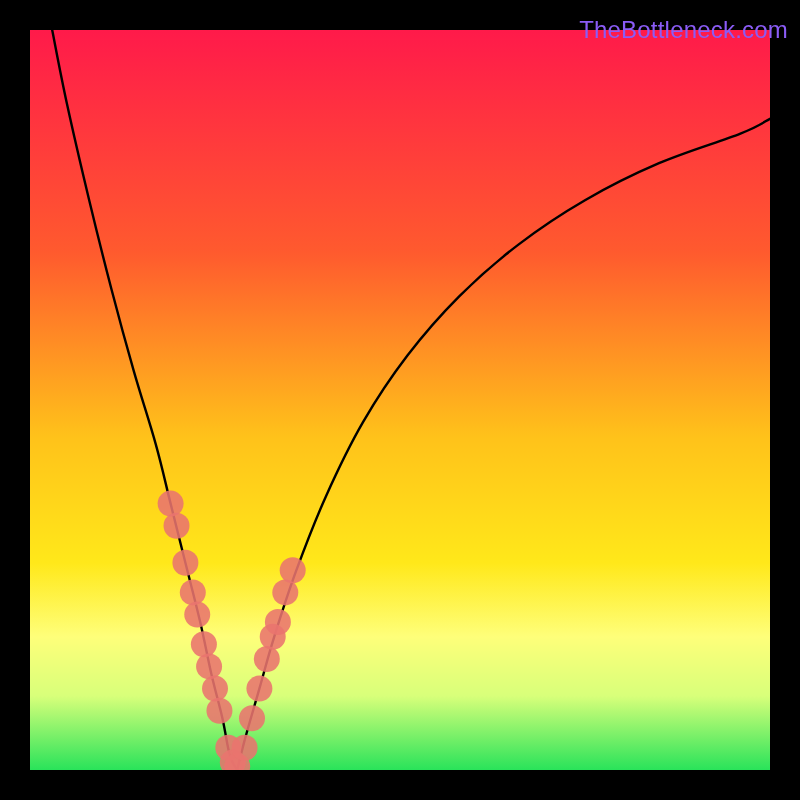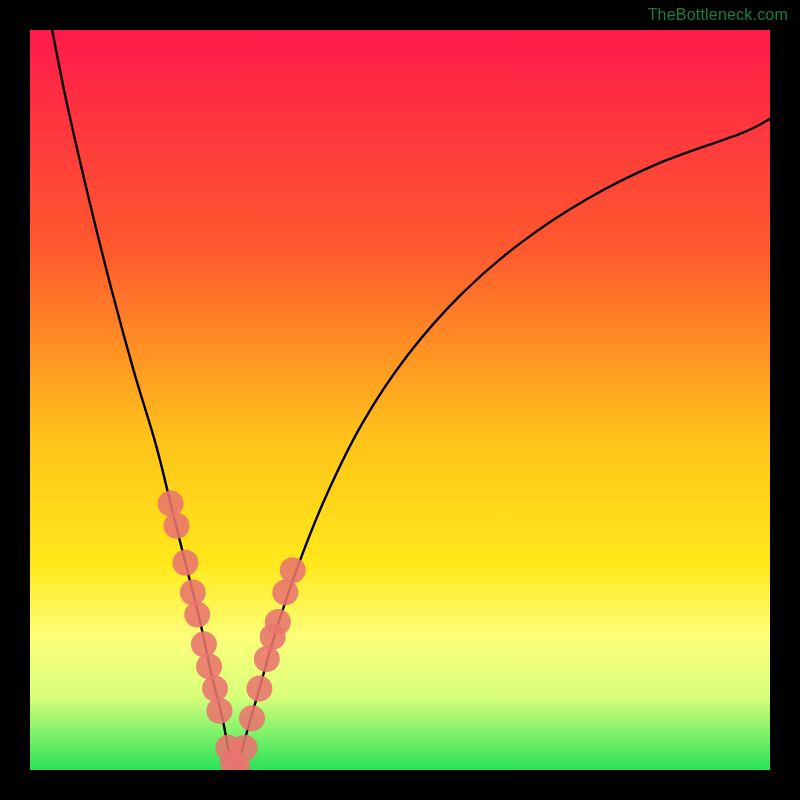--- a/index.html
+++ b/index.html
@@ -19,24 +19,24 @@
   }
   .plot-area {
     position: absolute;
     left: 30px;
     top: 30px;
     width: 740px;
     height: 740px;
   }
   .watermark {
     position: absolute;
-    top: 6px;
+    top: 16px;
     right: 12px;
-    color: #15803d;
-    font-size: 16px;
+    color: #8b5cf6;
+    font-size: 24px;
     font-weight: 500;
     letter-spacing: 0.2px;
     z-index: 10;
   }
   svg { display: block; }
 </style>
 </head>
 <body>
 
 <div class="container">

